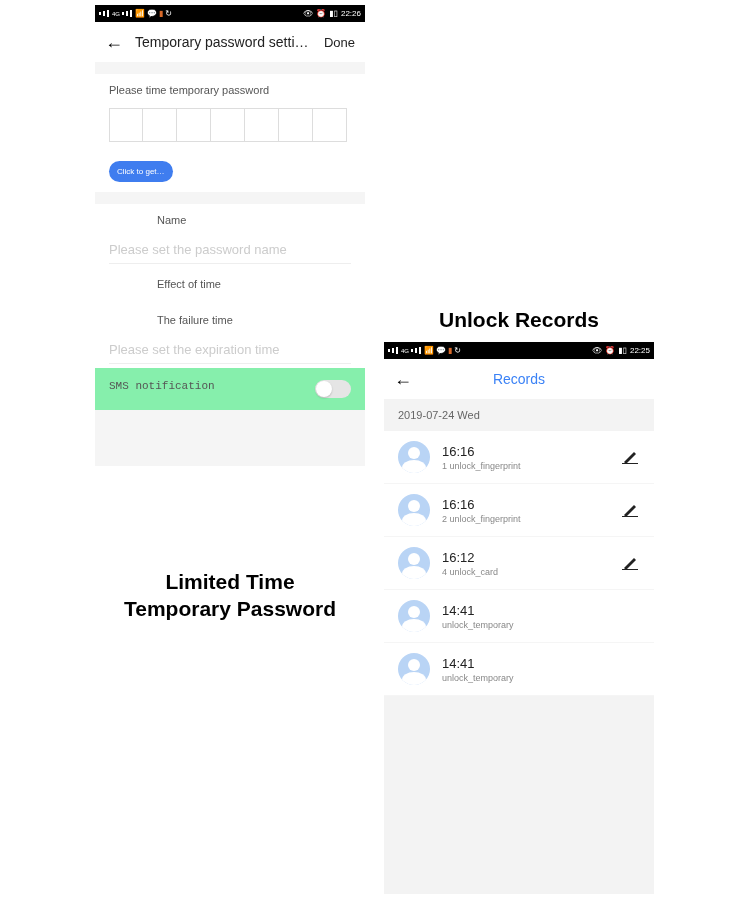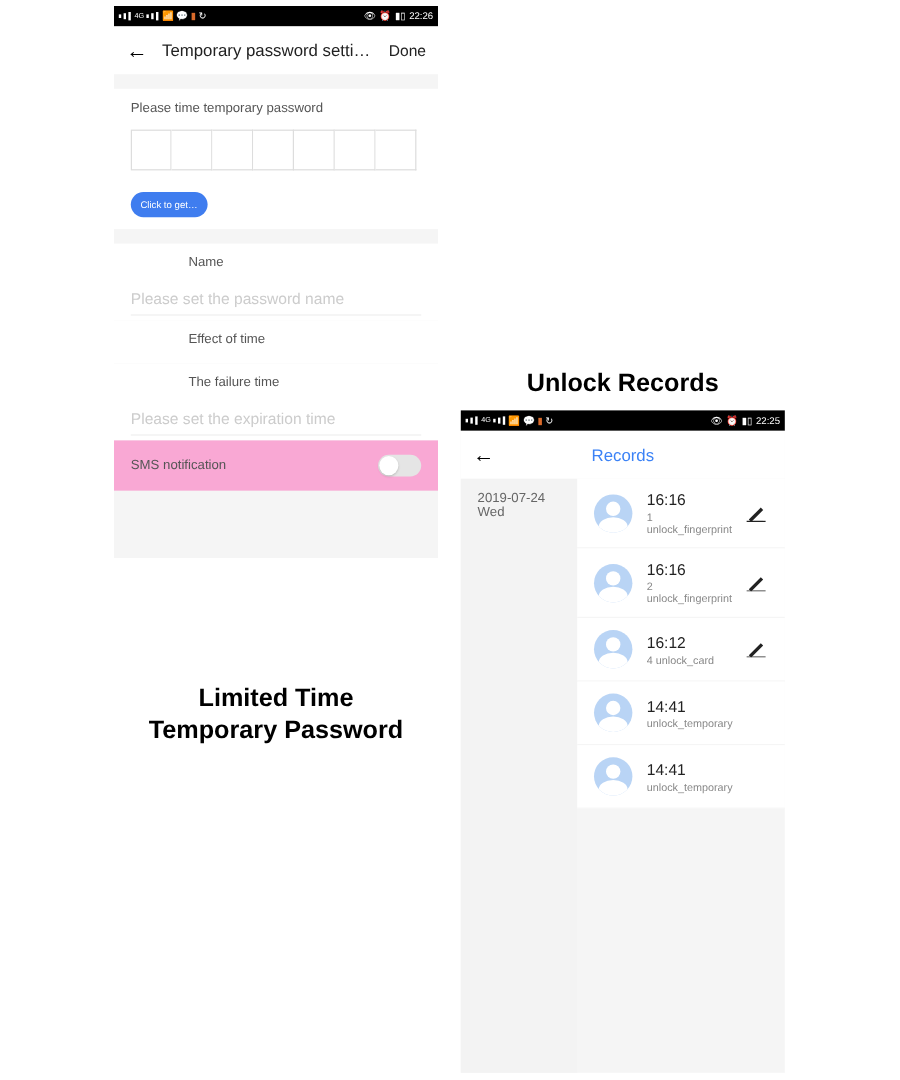--- a/index.html
+++ b/index.html
@@ -78,23 +78,24 @@
     width: 100%;
     padding: 6px 0;
     font-size: 13px;
     color: #bbb;
     background: transparent;
   }
   .field-input::placeholder { color: #ccc; }
   .sms-row {
     display: flex;
     justify-content: space-between;
-    align-items: center;
+    align-items: flex-start;
     padding: 12px 14px;
-    background: #f9a8d4;
+    background: #86efac;
+    font-family: Liberation Mono, monospace;
   }
   .sms-row .label { font-size: 11px; color: #555; }
   .toggle {
     width: 36px; height: 18px; background: #e5e5e5; border-radius: 10px; position: relative; cursor: pointer;
   }
   .toggle-knob {
     width: 16px; height: 16px; background: #fff; border-radius: 50%; position: absolute; top: 1px; left: 1px;
     box-shadow: 0 1px 2px rgba(0,0,0,0.2);
   }
   .caption {
@@ -133,21 +134,21 @@
     top: 19px; left: 4px;
   }
   .record-text { flex: 1; }
   .record-time { font-size: 13px; color: #222; }
   .record-type { font-size: 9px; color: #888; margin-top: 2px; }
   .edit-icon {
     width: 18px; height: 14px; position: relative; cursor: pointer;
   }
   .edit-icon svg { width: 18px; height: 14px; }
   .blank-bottom { background: #f3f3f3; flex: 1; }
-  .records-body { display: flex; flex-direction: row; height: calc(100% - 57px); }
+  .records-body { display: flex; flex-direction: column; height: calc(100% - 57px); }
   .status-orange { color: #d96a2a; }
 </style>
 </head>
 <body>
 
 <div class="phone phone-left">
   <div class="status-bar">
     <div class="status-left">
       <span class="status-icons-img">
         <span class="sig" style="height:3px"></span>

